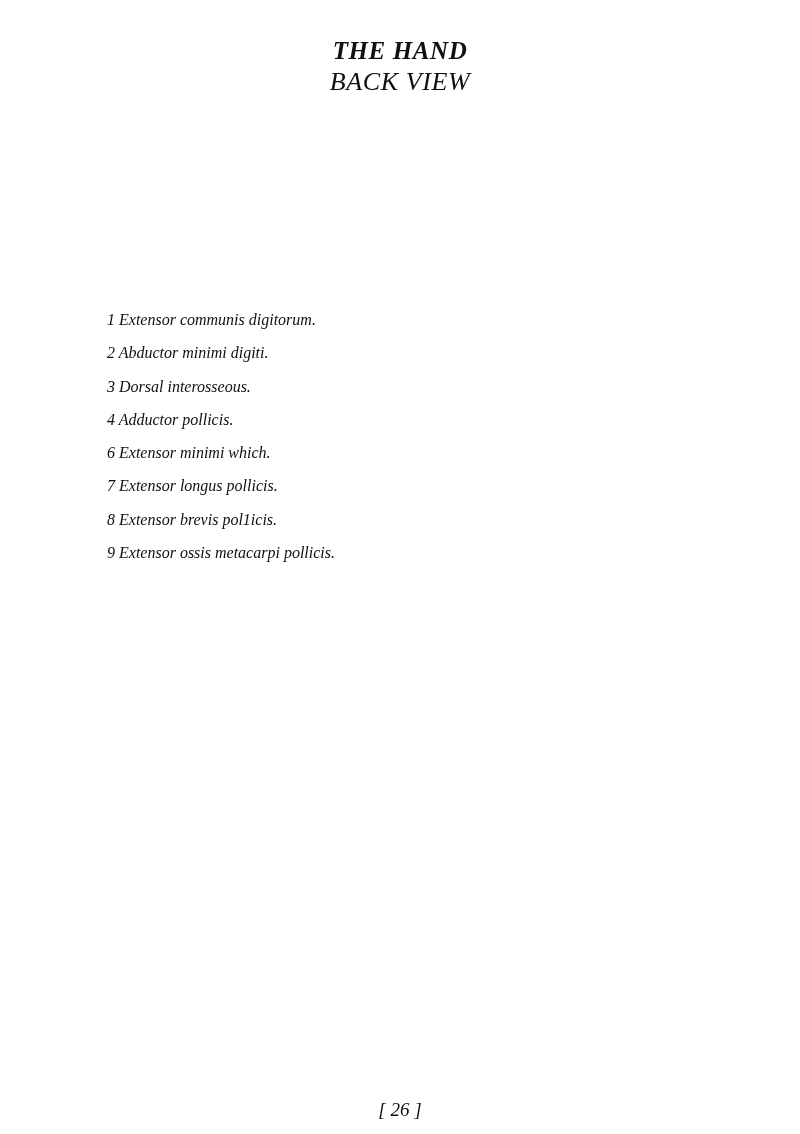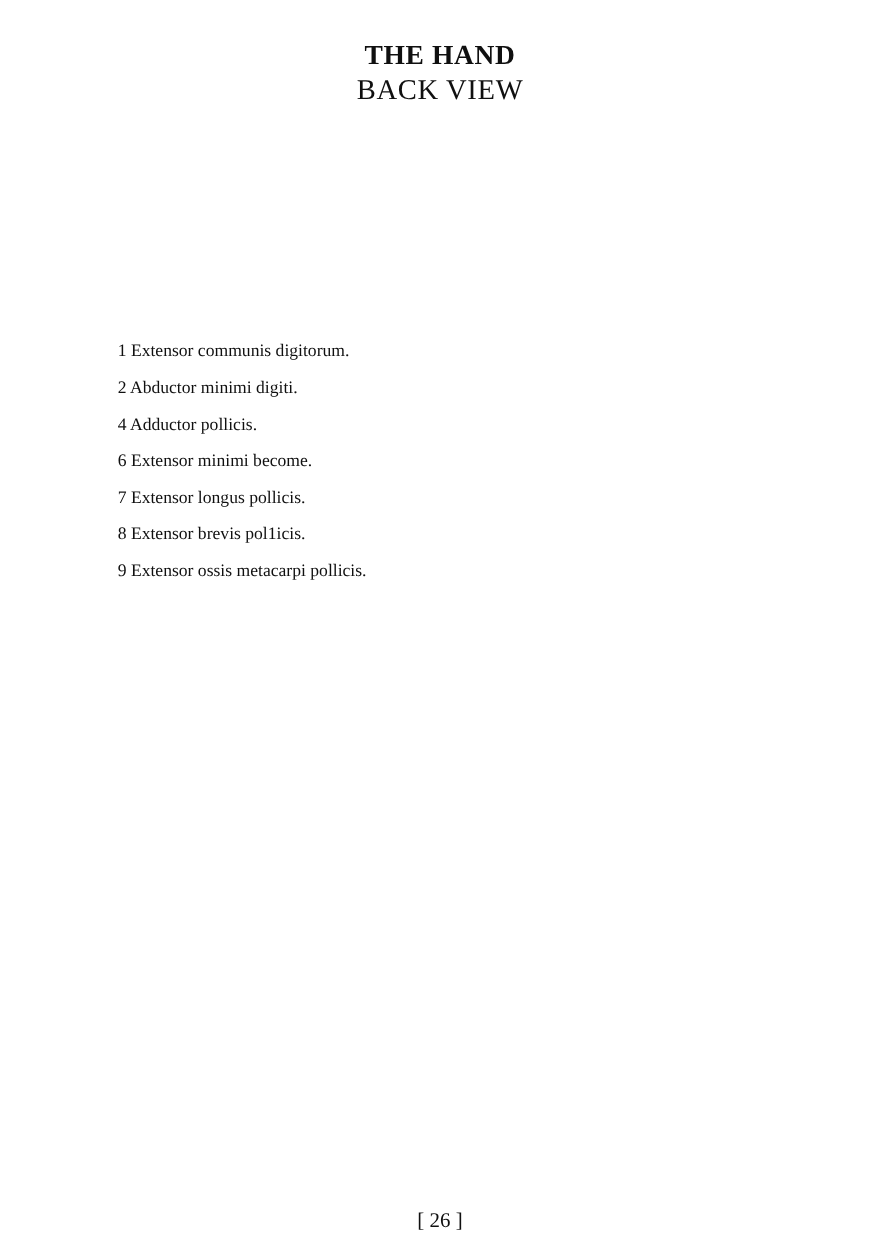--- a/index.html
+++ b/index.html
@@ -16,20 +16,21 @@
     overflow: hidden;
     -webkit-font-smoothing: antialiased;
   }
 
   .page {
     position: absolute;
     left: 0;
     top: 0;
     width: 800px;
     height: 1096px;
+    font-style: italic;
   }
 
   
   .title-block {
     position: absolute;
     left: 38px;
     top: 36px;
     width: 724px;
     text-align: center;
   }
@@ -123,22 +124,23 @@
 
   <div class="title-block">
     <div class="title-main">THE HAND</div>
     <div class="title-sub">BACK VIEW</div>
   </div>
 
 
   <ul class="muscle-list">
     <li><span class="muscle-num">1</span> <span class="muscle-label">Extensor communis digitorum.</span></li>
     <li><span class="muscle-num">2</span> <span class="muscle-label">Abductor minimi digiti.</span></li>
+    <li><span class="muscle-num">3</span> <span class="muscle-label">Dorsal interosseous.</span></li>
     <li><span class="muscle-num">4</span> <span class="muscle-label">Adductor pollicis.</span></li>
-    <li><span class="muscle-num">6</span> <span class="muscle-label">Extensor minimi become.</span></li>
+    <li><span class="muscle-num">6</span> <span class="muscle-label">Extensor minimi which.</span></li>
     <li><span class="muscle-num">7</span> <span class="muscle-label">Extensor longus pollicis.</span></li>
     <li><span class="muscle-num">8</span> <span class="muscle-label">Extensor brevis pol1icis.</span></li>
     <li><span class="muscle-num">9</span> <span class="muscle-label">Extensor ossis metacarpi pollicis.</span></li>
   </ul>
 
 
   <div class="footer">[ 26 ]</div>
 
 </div>
 

